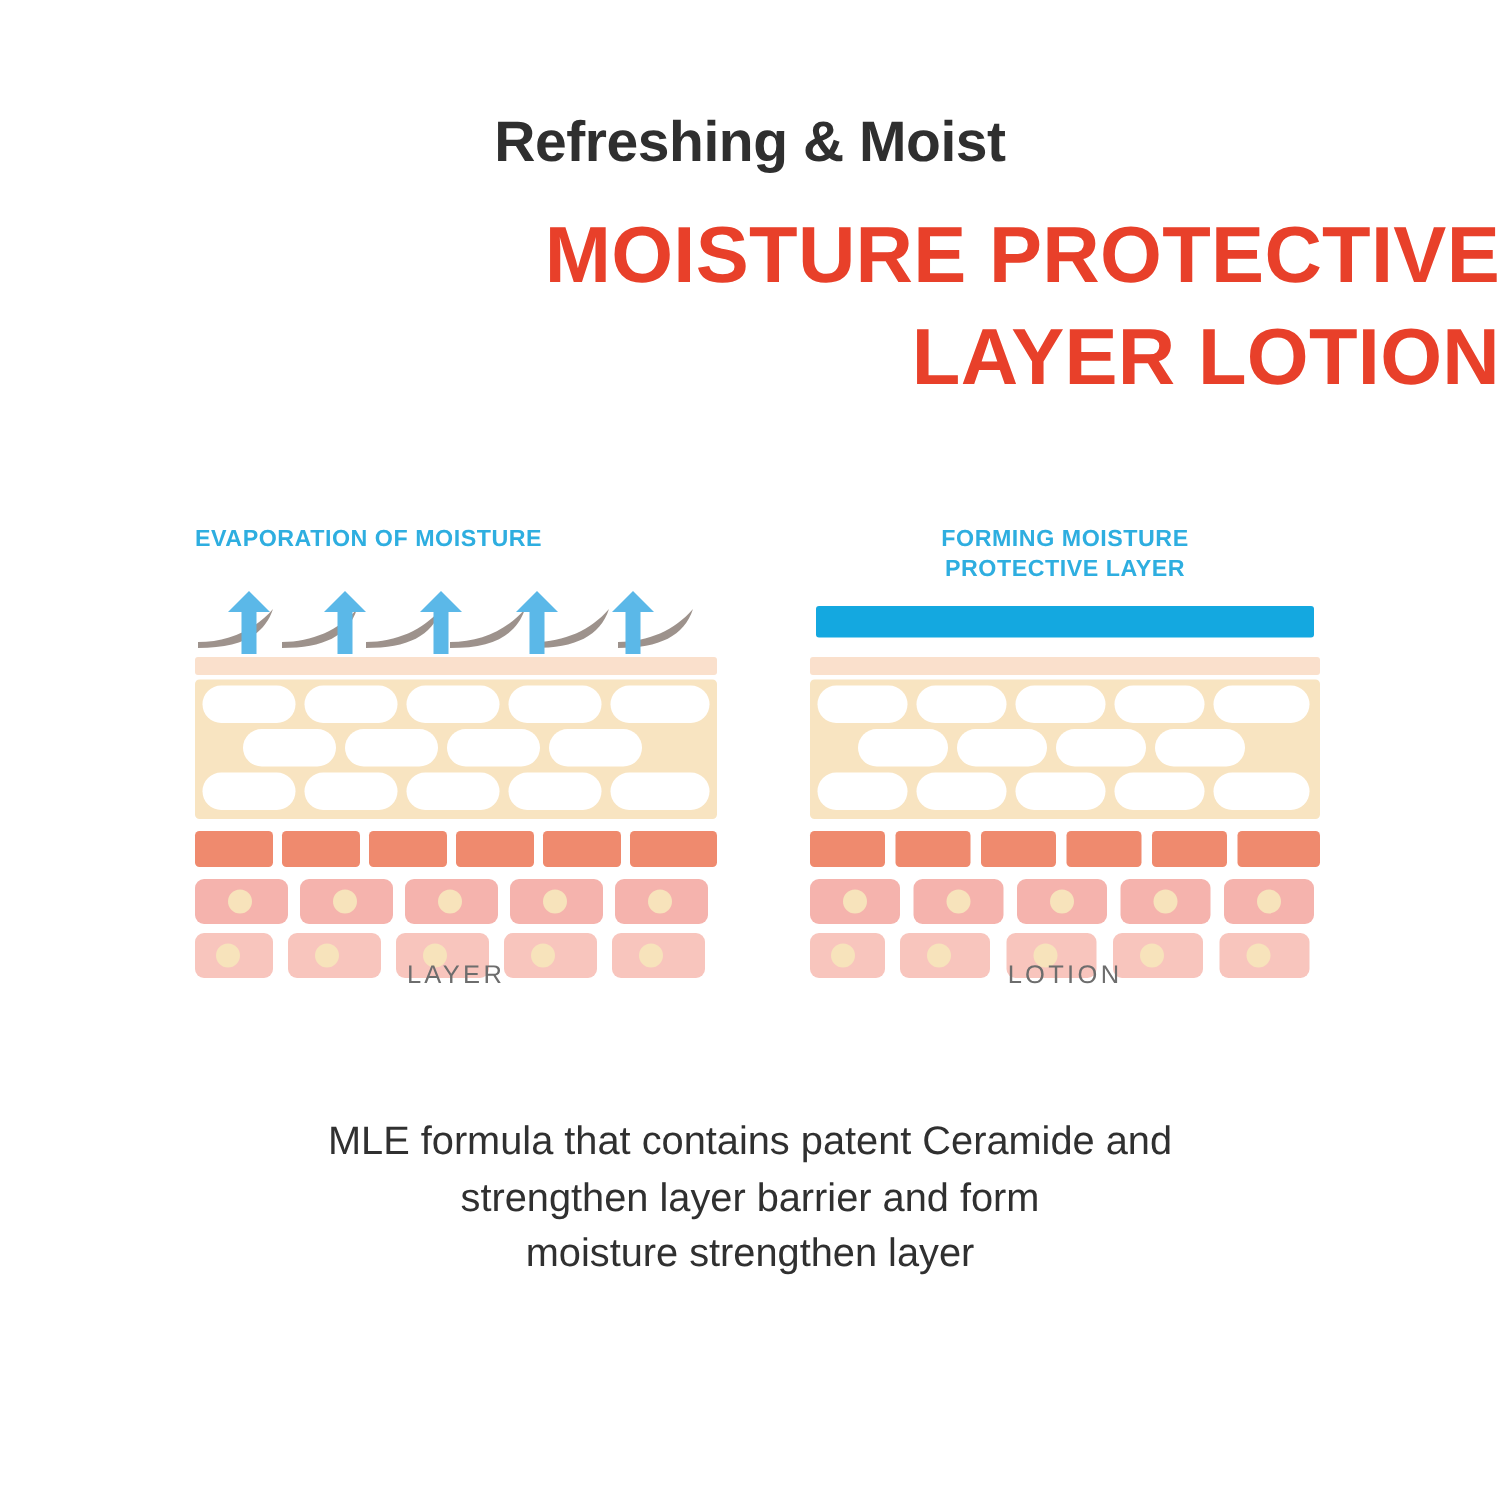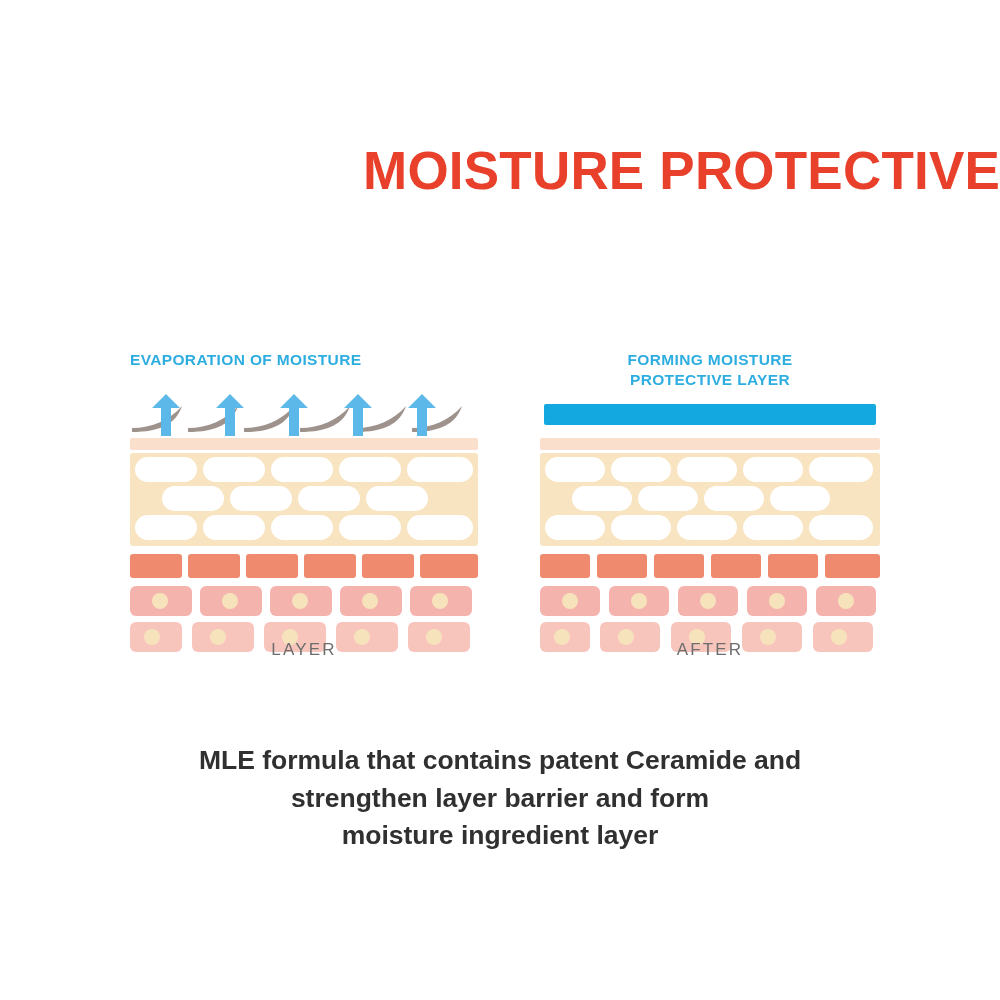--- a/index.html
+++ b/index.html
@@ -99,33 +99,35 @@
     text-align:center;color:#6d6d6d;
     font-size:17px;letter-spacing:2.2px;
   }
   .caption-left{left:130px;}
   .caption-right{left:540px;width:340px;}
 
   
   .body-copy{
     position:absolute;top:742px;left:0;width:1000px;
     text-align:center;
-    font-size:26.5px;font-weight:bold;color:#303030;
+    font-size:26.5px;font-weight:normal;color:#303030;
     line-height:1.42;
   }
   .body-copy span{display:block;}
 </style>
 </head>
 <body>
 
 <div class="page">
 
+  <div class="eyebrow">Refreshing &amp; Moist</div>
 
   <div class="headline">
     <span>MOISTURE PROTECTIVE</span>
+    <span>LAYER LOTION</span>
   </div>
 
   <div class="panel panel-right">
     <div class="panel-title">
       <div>FORMING MOISTURE</div>
       <div>PROTECTIVE LAYER</div>
     </div>
 
     <div class="stage">
 
@@ -296,21 +298,21 @@
           </div>
         <div class="pcell light" style="left:278px;width:62px;">
             <span class="nucleus" style="left:18px;"></span>
           </div>
       </div>
 
     </div>
   </div>
 
   <div class="caption caption-left">LAYER</div>
-  <div class="caption caption-right">AFTER</div>
+  <div class="caption caption-right">LOTION</div>
 
   <div class="body-copy">
     <span>MLE formula that contains patent Ceramide and</span>
     <span>strengthen layer barrier and form</span>
-    <span>moisture ingredient layer</span>
+    <span>moisture strengthen layer</span>
   </div>
 
 </div>
 
 </body></html>

